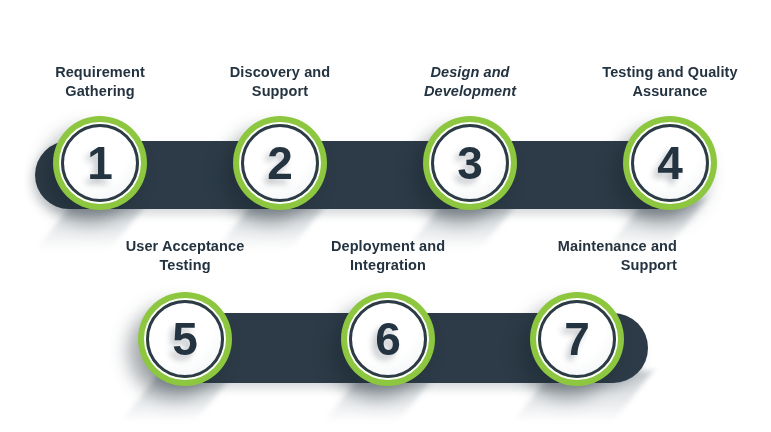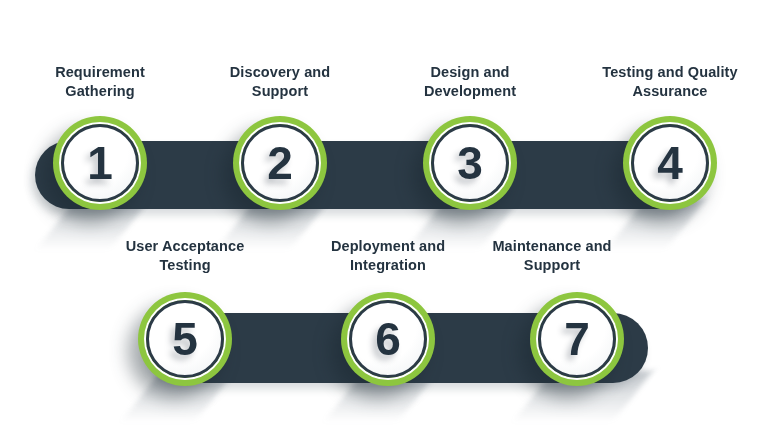--- a/index.html
+++ b/index.html
@@ -46,23 +46,23 @@
   .c3{left:423px;top:97px;} .c4{left:623px;top:97px;}
   .c5{left:138px;top:273px;}.c6{left:341px;top:273px;}
   .c7{left:530px;top:273px;}
   
   .label{
     position:absolute;z-index:3;width:220px;text-align:center;
     font-size:14.5px;font-weight:bold;color:var(--text,#243340);
     line-height:19px;white-space:pre-line;letter-spacing:0.1px;
   }
   .l1{left:-10px;top:44px;} .l2{left:170px;top:44px;}
-  .l3{left:360px;top:44px;} .l4{left:560px;top:44px;}
+  .l3{left:360px;top:44px;font-style:italic;} .l4{left:560px;top:44px;}
   .l5{left:75px;top:218px;} .l6{left:278px;top:218px;}
-  .l7{left:442px;top:218px;}
+  .l7{left:457px;top:218px;text-align:right;}
 </style>
 </head>
 <body>
 
 <div class="canvas">
 
   <div class="wedge w1"></div>
   <div class="wedge w2"></div>
   <div class="wedge w3"></div>
   <div class="wedge w4"></div>

